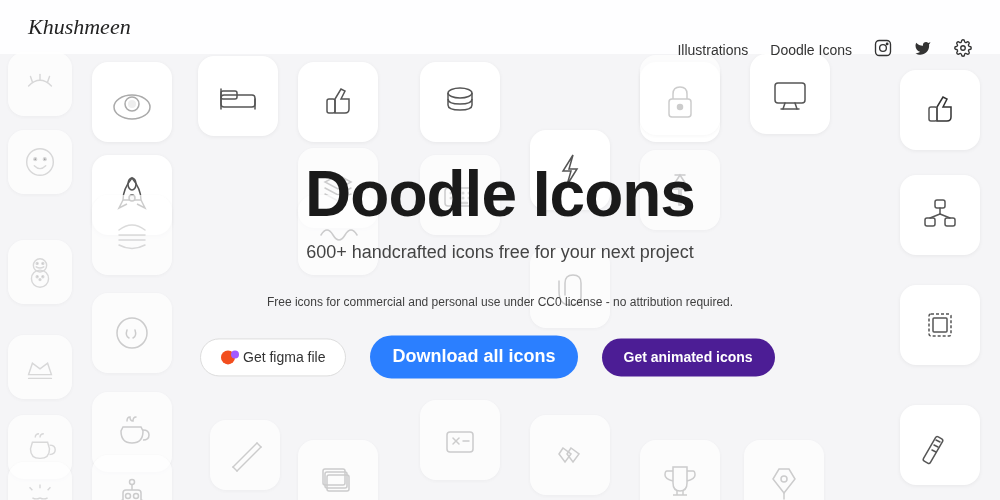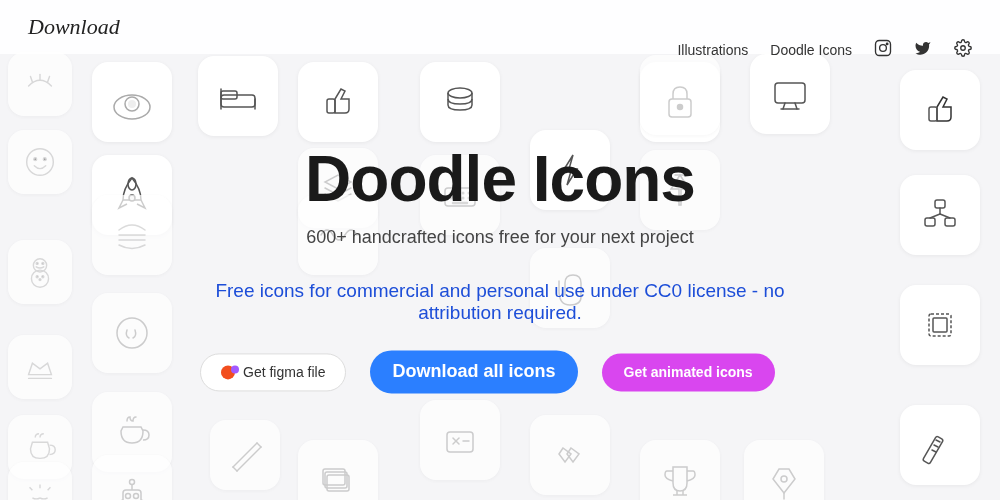--- a/index.html
+++ b/index.html
@@ -88,22 +88,22 @@
       line-height: 1.05;
       margin-bottom: 14px;
       letter-spacing: -1px;
     }
     .subtitle {
       font-size: 18px;
       color: #444;
       margin-bottom: 8px;
     }
     .desc {
-      font-size: 19px;
-      color: #1d4ed8;
+      font-size: 12px;
+      color: #404040;
       margin-bottom: 26px;
       margin-top: 32px;
     }
     .buttons {
       display: flex;
       gap: 24px;
       justify-content: flex-start;
       align-items: center;
     }
     .btn-figma {
@@ -139,35 +139,35 @@
       background: #2b7fff;
       border: none;
       border-radius: 50px;
       padding: 11px 22px;
       font-size: 18px;
       font-weight: 600;
       color: white;
       cursor: pointer;
     }
     .btn-animated {
-      background: #d946ef;
+      background: #4c1d95;
       border: none;
       border-radius: 50px;
       padding: 11px 22px;
       font-size: 14px;
       font-weight: 600;
       color: white;
       cursor: pointer;
     }
   </style>
 </head>
 <body>
 
 <header class="header">
-  <div class="logo">Download</div>
+  <div class="logo">Khushmeen</div>
   <nav class="nav">
     <a class="nav-link">Illustrations</a>
     <a class="nav-link">Doodle Icons</a>
     <span class="nav-icon">
       <svg width="18" height="18" viewBox="0 0 24 24" fill="none" stroke="#333" stroke-width="1.8">
           <rect x="2" y="2" width="20" height="20" rx="5"></rect>
           <circle cx="12" cy="12" r="4.5"></circle>
           <circle cx="17.5" cy="6.5" r="1" fill="#333"></circle>
         </svg>
     </span>

